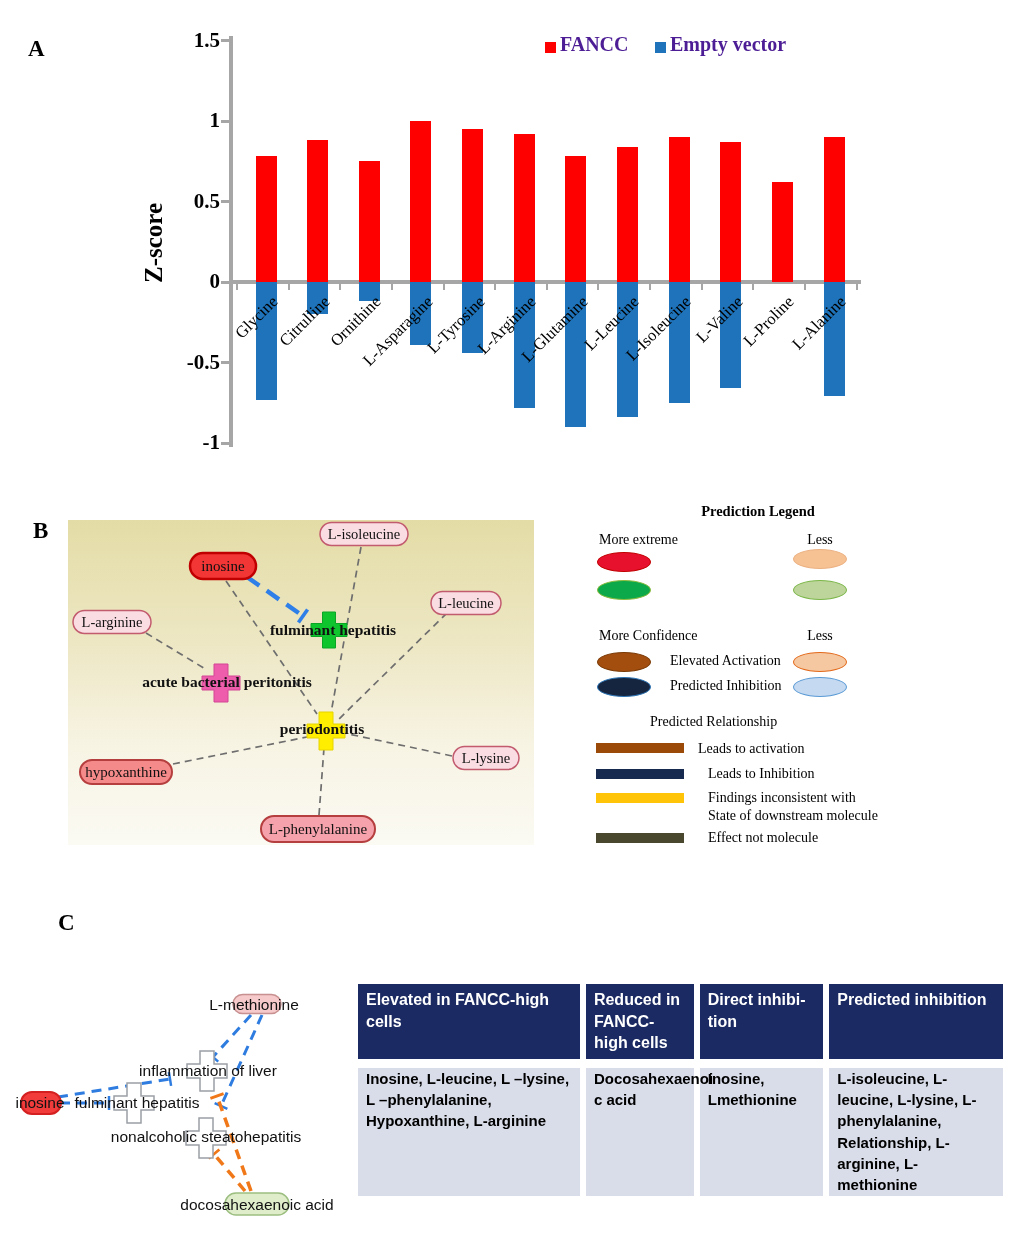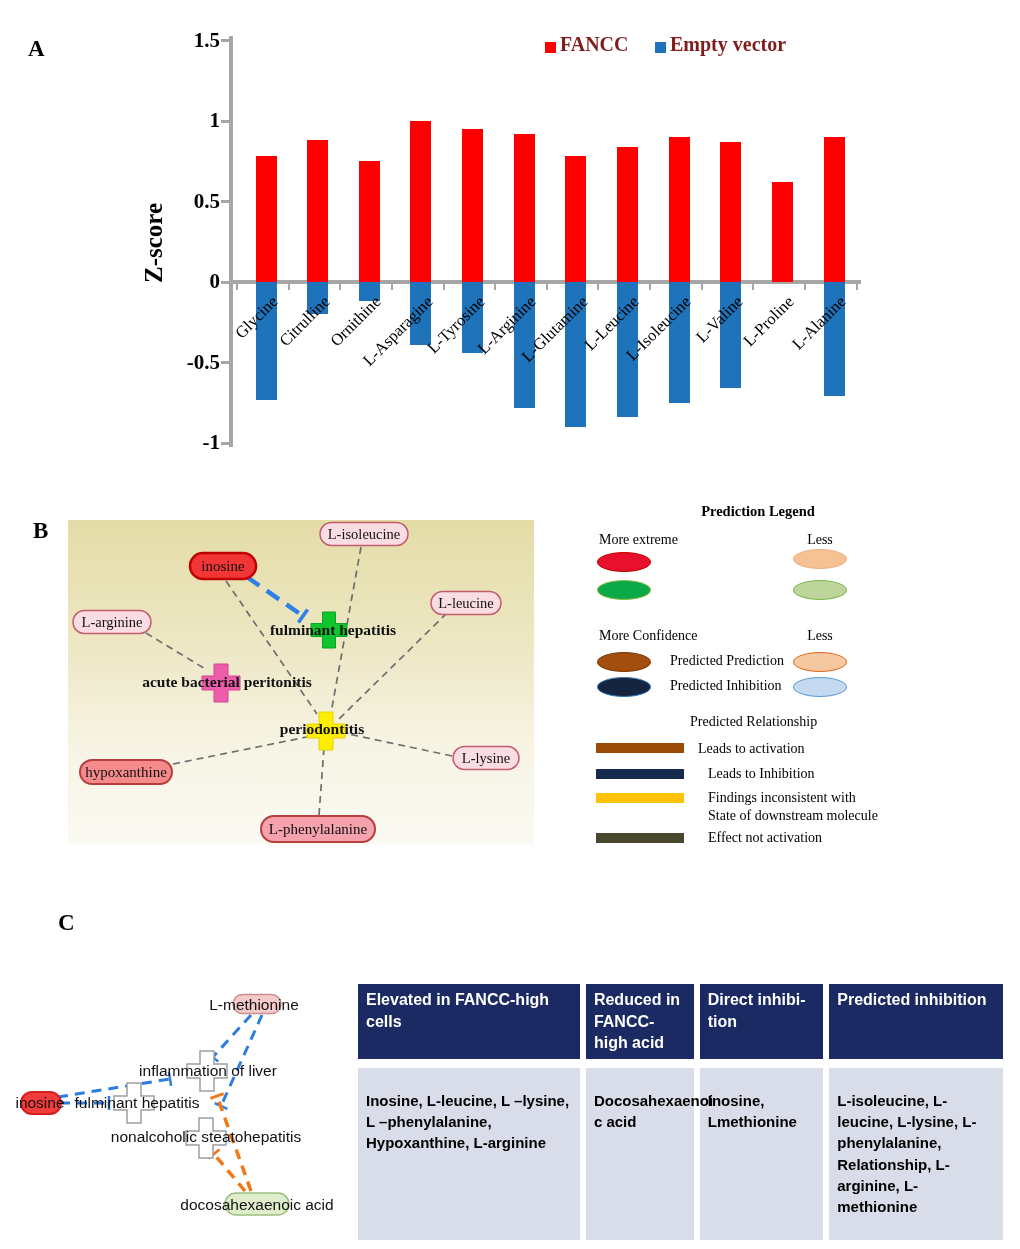--- a/index.html
+++ b/index.html
@@ -11,38 +11,38 @@
   .axis{position:absolute;background:#A6A6A6;}
   .ytick{position:absolute;background:#A6A6A6;height:3px;width:10px;}
   .btick{position:absolute;background:#A6A6A6;width:2px;height:6px;}
   .yticklab{position:absolute;width:62px;text-align:right;font-weight:700;font-size:21px;color:#000;}
   .bar{position:absolute;}
   .catlab{position:absolute;width:160px;text-align:right;font-size:16.5px;color:#000;
           transform:rotate(-45deg);transform-origin:100% 0%;white-space:nowrap;}
   .ylab{position:absolute;left:82px;top:228px;width:145px;height:30px;text-align:center;
         font-weight:700;font-size:25px;transform:rotate(-90deg);transform-origin:50% 50%;}
   .leg-sw{position:absolute;width:11px;height:11px;}
-  .leg-txt{position:absolute;font-weight:700;font-size:20px;color:#7f1d1d;white-space:nowrap;}
+  .leg-txt{position:absolute;font-weight:700;font-size:20px;color:#4c1d95;white-space:nowrap;}
   
   #bgB{position:absolute;left:68px;top:520px;width:466px;height:325px;
        background:linear-gradient(180deg,#E4DCA6 0%,#EDE7C4 38%,#F7F4E4 70%,#FBFAF3 100%);}
   #net{position:absolute;left:0;top:0;width:1020px;height:1249px;}
   
   #plegend{position:absolute;left:560px;top:495px;width:460px;height:365px;
            font-family:"Liberation Serif",serif;color:#000;}
   .pl-t{position:absolute;font-size:14px;white-space:nowrap;}
   .pl-title{position:absolute;font-size:14.5px;font-weight:700;white-space:nowrap;}
   .pl-ell{position:absolute;width:54px;height:20px;border-radius:50%;border:1.6px solid transparent;box-sizing:border-box;}
   .pl-bar{position:absolute;width:88px;height:10px;}
   
   #ctable{position:absolute;left:352px;top:975px;border-collapse:separate;border-spacing:6px 9px;
           table-layout:fixed;width:657px;font-family:Liberation Sans, sans-serif;font-weight:700;}
   #ctable th{background:#1B2A62;color:#fff;text-align:left;vertical-align:top;
              padding:5px 8px;font-size:16px;line-height:1.35;height:64px;font-weight:700;}
-  #ctable td{background:#D9DDE9;color:#000;vertical-align:top;padding:22px 8px;
+  #ctable td{background:#D9DDE9;color:#000;vertical-align:top;padding:0 8px;
              font-size:15px;line-height:1.42;height:118px;}
 </style>
 </head>
 <body>
 
 <div id="page">
 
   <div class="panel-label" style="left:28px;top:36px;">A</div>
   <div class="panel-label" style="left:33px;top:518px;">B</div>
   <div class="panel-label" style="left:58px;top:910px;">C</div>
@@ -129,41 +129,41 @@
 
     <span class="pl-ell" style="left: 37px; top: 57px; background: rgb(232, 17, 45); border-color: rgb(192, 0, 0);"></span>
     <span class="pl-ell" style="left: 233px; top: 54px; background: rgb(246, 193, 147); border-color: rgb(235, 177, 131);"></span>
     <span class="pl-ell" style="left: 37px; top: 85px; background: rgb(12, 169, 74); border-color: rgb(140, 187, 63);"></span>
     <span class="pl-ell" style="left: 233px; top: 85px; background: rgb(189, 212, 155); border-color: rgb(122, 182, 72);"></span>
 
     <div class="pl-t" style="left:39px;top:133px;">More  Confidence</div>
     <div class="pl-t" style="left:233px;top:133px;width:54px;text-align:center;">Less</div>
 
     <span class="pl-ell" style="left: 37px; top: 157px; background: rgb(163, 78, 14); border-color: rgb(122, 58, 6);"></span>
-    <div class="pl-t" style="left:110px;top:158px;">Predicted Prediction</div>
+    <div class="pl-t" style="left:110px;top:158px;">Elevated Activation</div>
     <span class="pl-ell" style="left: 233px; top: 157px; background: rgb(246, 200, 161); border-color: rgb(226, 105, 27);"></span>
 
     <span class="pl-ell" style="left: 37px; top: 182px; background: rgb(22, 37, 63); border-color: rgb(46, 117, 182);"></span>
     <div class="pl-t" style="left:110px;top:183px;">Predicted  Inhibition</div>
     <span class="pl-ell" style="left: 233px; top: 182px; background: rgb(197, 217, 241); border-color: rgb(91, 155, 213);"></span>
 
-    <div class="pl-t" style="left:90px;top:219px;margin-left:40px;">Predicted  Relationship</div>
+    <div class="pl-t" style="left:90px;top:219px;">Predicted  Relationship</div>
 
     <span class="pl-bar" style="left: 36px; top: 248px; background: rgb(156, 74, 8);"></span>
     <div class="pl-t" style="left:138px;top:246px;">Leads to activation</div>
 
     <span class="pl-bar" style="left: 36px; top: 274px; background: rgb(22, 41, 79);"></span>
     <div class="pl-t" style="left:148px;top:271px;">Leads to Inhibition</div>
 
     <span class="pl-bar" style="left: 36px; top: 298px; background: rgb(255, 196, 8);"></span>
     <div class="pl-t" style="left:148px;top:295px;">Findings inconsistent  with</div>
     <div class="pl-t" style="left:148px;top:313px;text-align:center;">State of downstream molecule</div>
 
     <span class="pl-bar" style="left: 36px; top: 338px; background: rgb(74, 71, 47);"></span>
-    <div class="pl-t" style="left:148px;top:335px;">Effect not activation</div>
+    <div class="pl-t" style="left:148px;top:335px;">Effect not molecule</div>
   </div>
 
   <svg id="net" viewBox="0 0 1020 1249">
       <line x1="146" y1="633" x2="207" y2="670" stroke="#6E6E6E" stroke-width="1.7" stroke-dasharray="7 5"></line>
       <line x1="226" y1="581" x2="317" y2="714" stroke="#6E6E6E" stroke-width="1.7" stroke-dasharray="7 5"></line>
       <line x1="361" y1="547" x2="331" y2="713" stroke="#6E6E6E" stroke-width="1.7" stroke-dasharray="7 5"></line>
       <line x1="447" y1="613" x2="339" y2="719" stroke="#6E6E6E" stroke-width="1.7" stroke-dasharray="7 5"></line>
       <line x1="452" y1="756" x2="344" y2="733" stroke="#6E6E6E" stroke-width="1.7" stroke-dasharray="7 5"></line>
       <line x1="173" y1="764" x2="307" y2="737" stroke="#6E6E6E" stroke-width="1.7" stroke-dasharray="7 5"></line>
       <line x1="319" y1="815" x2="324" y2="748" stroke="#6E6E6E" stroke-width="1.7" stroke-dasharray="7 5"></line>
@@ -218,21 +218,21 @@
   <table id="ctable">
     <colgroup>
       <col style="width:212px">
         <col style="width:103px">
         <col style="width:118px">
         <col style="width:166px">
     </colgroup>
     <thead>
       <tr>
         <th>Elevated in FANCC-high cells</th>
-        <th>Reduced  in FANCC-high acid</th>
+        <th>Reduced  in FANCC-high cells</th>
         <th>Direct inhibi-tion</th>
         <th>Predicted inhibition</th>
       </tr>
     </thead>
     <tbody>
       <tr>
         <td>Inosine, L-leucine, L –lysine, L –phenylalanine, Hypoxanthine, L-arginine</td>
         <td>Docosahexaenoi c acid</td>
         <td>Inosine, Lmethionine</td>
         <td>L-isoleucine, L-leucine, L-lysine, L-phenylalanine, Relationship, L-arginine, L-methionine</td>

